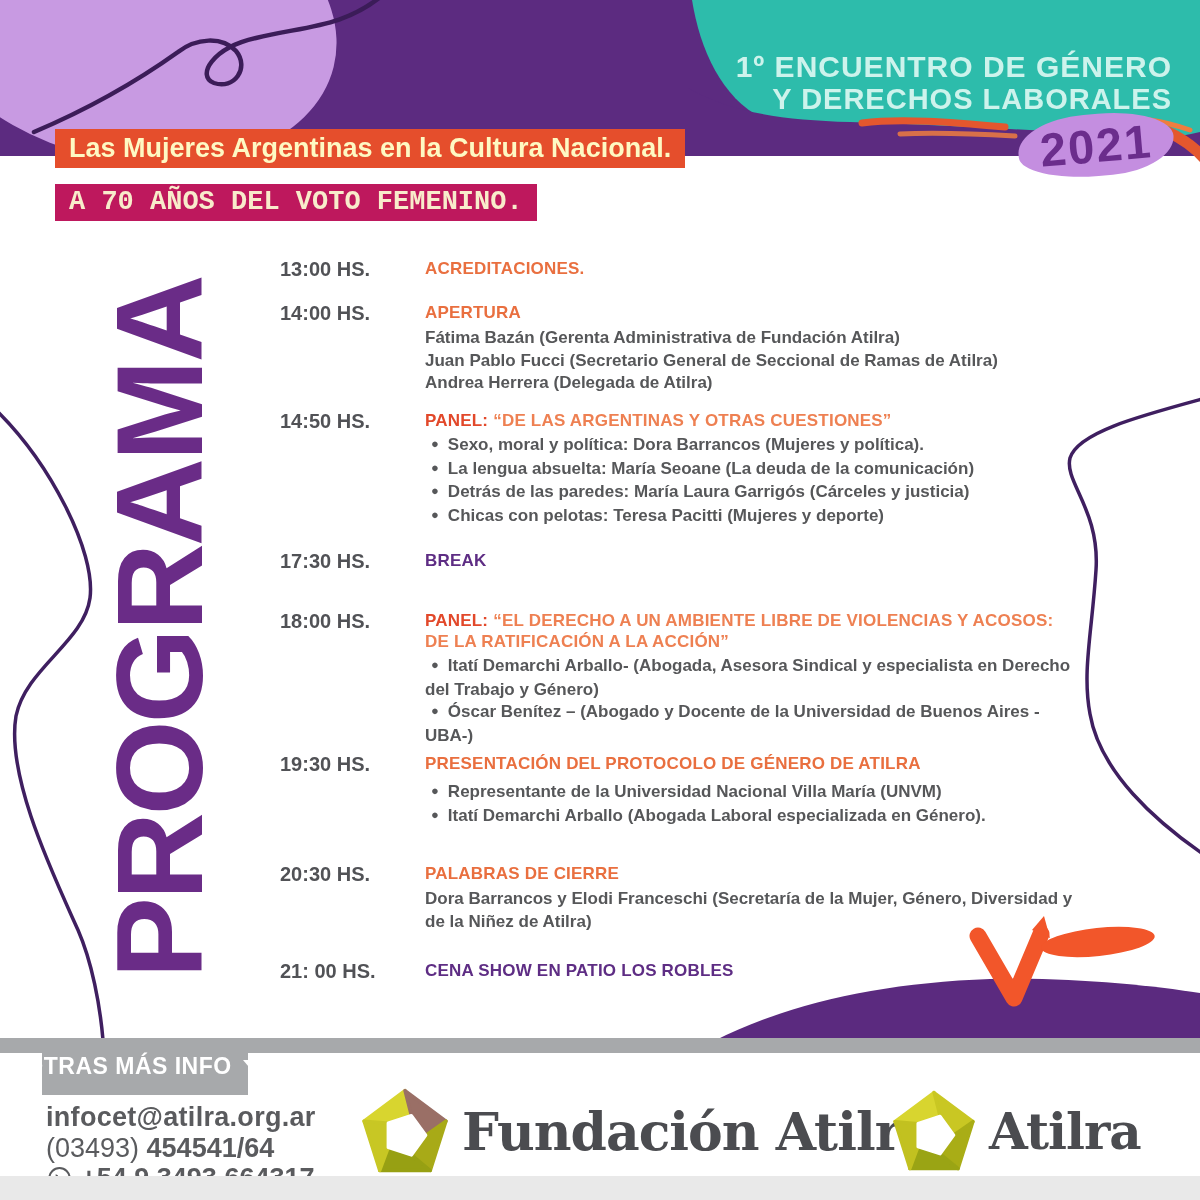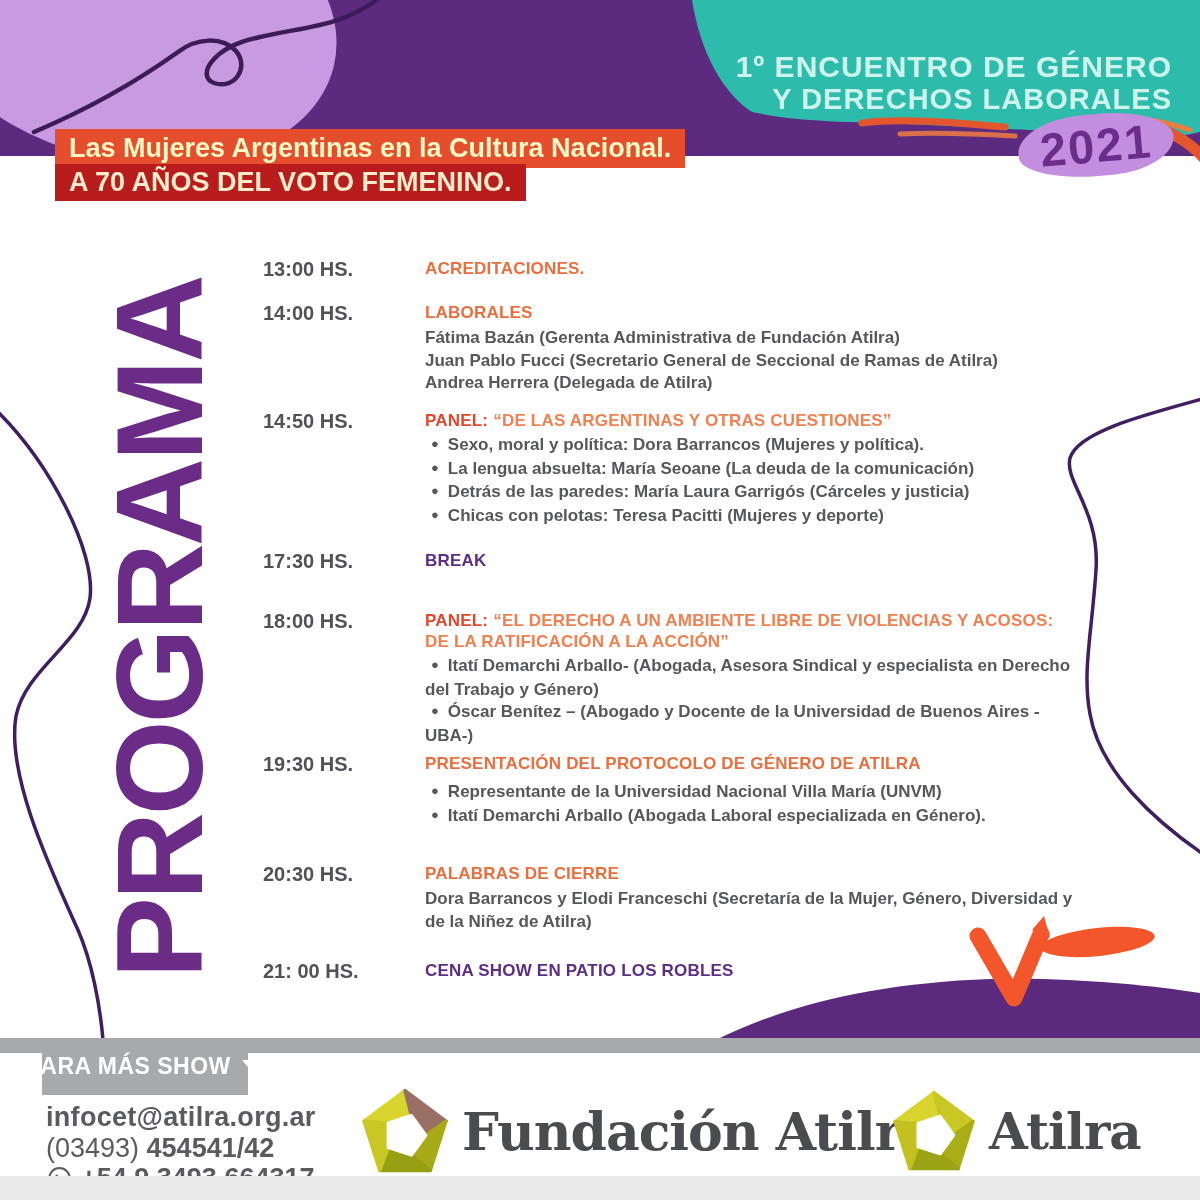--- a/index.html
+++ b/index.html
@@ -13,29 +13,29 @@
   .event-title{position:absolute;left:700px;top:50px;width:472px;text-align:right;z-index:5;
                color:#cdf3ec;font-weight:700;line-height:33px;letter-spacing:1px;}
   .event-title .l1{font-size:30px;}
   .event-title .l2{font-size:29px;}
   .year-badge{position:absolute;left:1018px;top:114px;width:156px;height:62px;background:#c48ee0;
               border-radius:48% 52% 45% 55% / 60% 50% 60% 45%;transform:rotate(-5deg);z-index:6;
               display:flex;align-items:center;justify-content:center;}
   .year-badge span{font-size:47px;font-weight:700;color:#6b2d8c;letter-spacing:2px;}
   .banner{position:absolute;z-index:7;font-weight:700;font-size:27px;white-space:nowrap;padding:0 14px;}
   .banner-1{left:55px;top:129px;background:#e54e2c;color:#fef9c3;line-height:39px;}
-  .banner-2{left:55px;top:164px;background:#b91c1c;color:#f8eccb;line-height:37px;}
+  .banner-2{left:55px;top:184px;background:#be185d;color:#f8eccb;line-height:37px;font-family:Liberation Mono, monospace;}
   
   .decor{position:absolute;left:0;top:0;z-index:0;}
   
   .programa{position:absolute;left:160px;top:628px;transform:translate(-50%,-50%) rotate(-90deg);
             font-size:122px;font-weight:700;letter-spacing:-3px;color:#6a2c87;white-space:nowrap;z-index:2;}
   
   .row{position:absolute;left:0;width:1200px;z-index:4;}
-  .time{position:absolute;left:263px;top:0;font-size:20px;font-weight:700;color:#515256;white-space:nowrap;}
+  .time{position:absolute;left:280px;top:0;font-size:20px;font-weight:700;color:#515256;white-space:nowrap;}
   .content{position:absolute;left:425px;top:0;width:672px;}
   .sec-title{font-size:17px;font-weight:700;letter-spacing:.2px;color:#e96f3f;line-height:21px;max-width:645px;}
   .sec-title.purple{color:#5e2d84;}
   .pfx{color:#e2482a;margin-right:5px;}
   .qt{color:#ee8052;}
   .line{font-size:17px;font-weight:700;color:#565759;line-height:22.5px;max-width:655px;}
   .lines{margin-top:4px;}
   ul.blist{list-style:none;margin:3px 0 0 0;padding:0;max-width:660px;}
   ul.blist li{font-size:17px;font-weight:700;color:#565759;line-height:22.5px;}
   .bdot{display:inline-block;margin:0 9px 0 6px;transform:translateY(-2px);font-size:13px;}
@@ -106,21 +106,21 @@
   <div class="row" style="top:258px">
     <div class="time">13:00 HS.</div>
     <div class="content">
       <div class="sec-title">ACREDITACIONES.</div>
     </div>
   </div>
 
   <div class="row" style="top:302px">
     <div class="time">14:00 HS.</div>
     <div class="content">
-      <div class="sec-title">LABORALES</div>
+      <div class="sec-title">APERTURA</div>
       <div class="lines">
         <div class="line">Fátima Bazán (Gerenta Administrativa de Fundación Atilra)</div>
         <div class="line">Juan Pablo Fucci (Secretario General de Seccional de Ramas de Atilra)</div>
         <div class="line">Andrea Herrera (Delegada de Atilra)</div>
       </div>
     </div>
   </div>
 
   <div class="row" style="top:410px">
     <div class="time">14:50 HS.</div>
@@ -177,26 +177,26 @@
   <div class="row" style="top:960px">
     <div class="time">21: 00 HS.</div>
     <div class="content">
       <div class="sec-title purple">CENA SHOW EN PATIO LOS ROBLES</div>
     </div>
   </div>
 
   <div class="footer-bar"></div>
 
   <div class="info-box">
-    <span>PARA MÁS SHOW</span>
+    <span>OTRAS MÁS INFO</span>
     <div class="tri-down"></div>
   </div>
 
   <div class="contact email">infocet@atilra.org.ar</div>
-  <div class="contact phone"><span>(03493) </span><b>454541/42</b></div>
+  <div class="contact phone"><span>(03493) </span><b>454541/64</b></div>
   <div class="contact wa-row">
     <svg width="27" height="27" viewBox="0 0 32 32" aria-hidden="true">
       <circle cx="16" cy="15.5" r="12" fill="none" stroke="#5a5b5e" stroke-width="2.4"></circle>
       <path d="M 6.5 28.5 L 9.2 22.2 L 12.6 25.4 Z" fill="#5a5b5e"></path>
       <path d="M 11.5 11 C 11 14 13 18 16.5 20 C 18.5 21.2 20.5 21.3 21.3 20.2 L 19.8 17.8 C 18.8 18.3 17 17.8 15.6 16.4 C 14.2 15 13.7 13.2 14.2 12.2 Z" fill="#5a5b5e"></path>
     </svg>
     <span>+54 9 3493 664317</span>
   </div>
 
   <div class="logo logo-fundacion">

